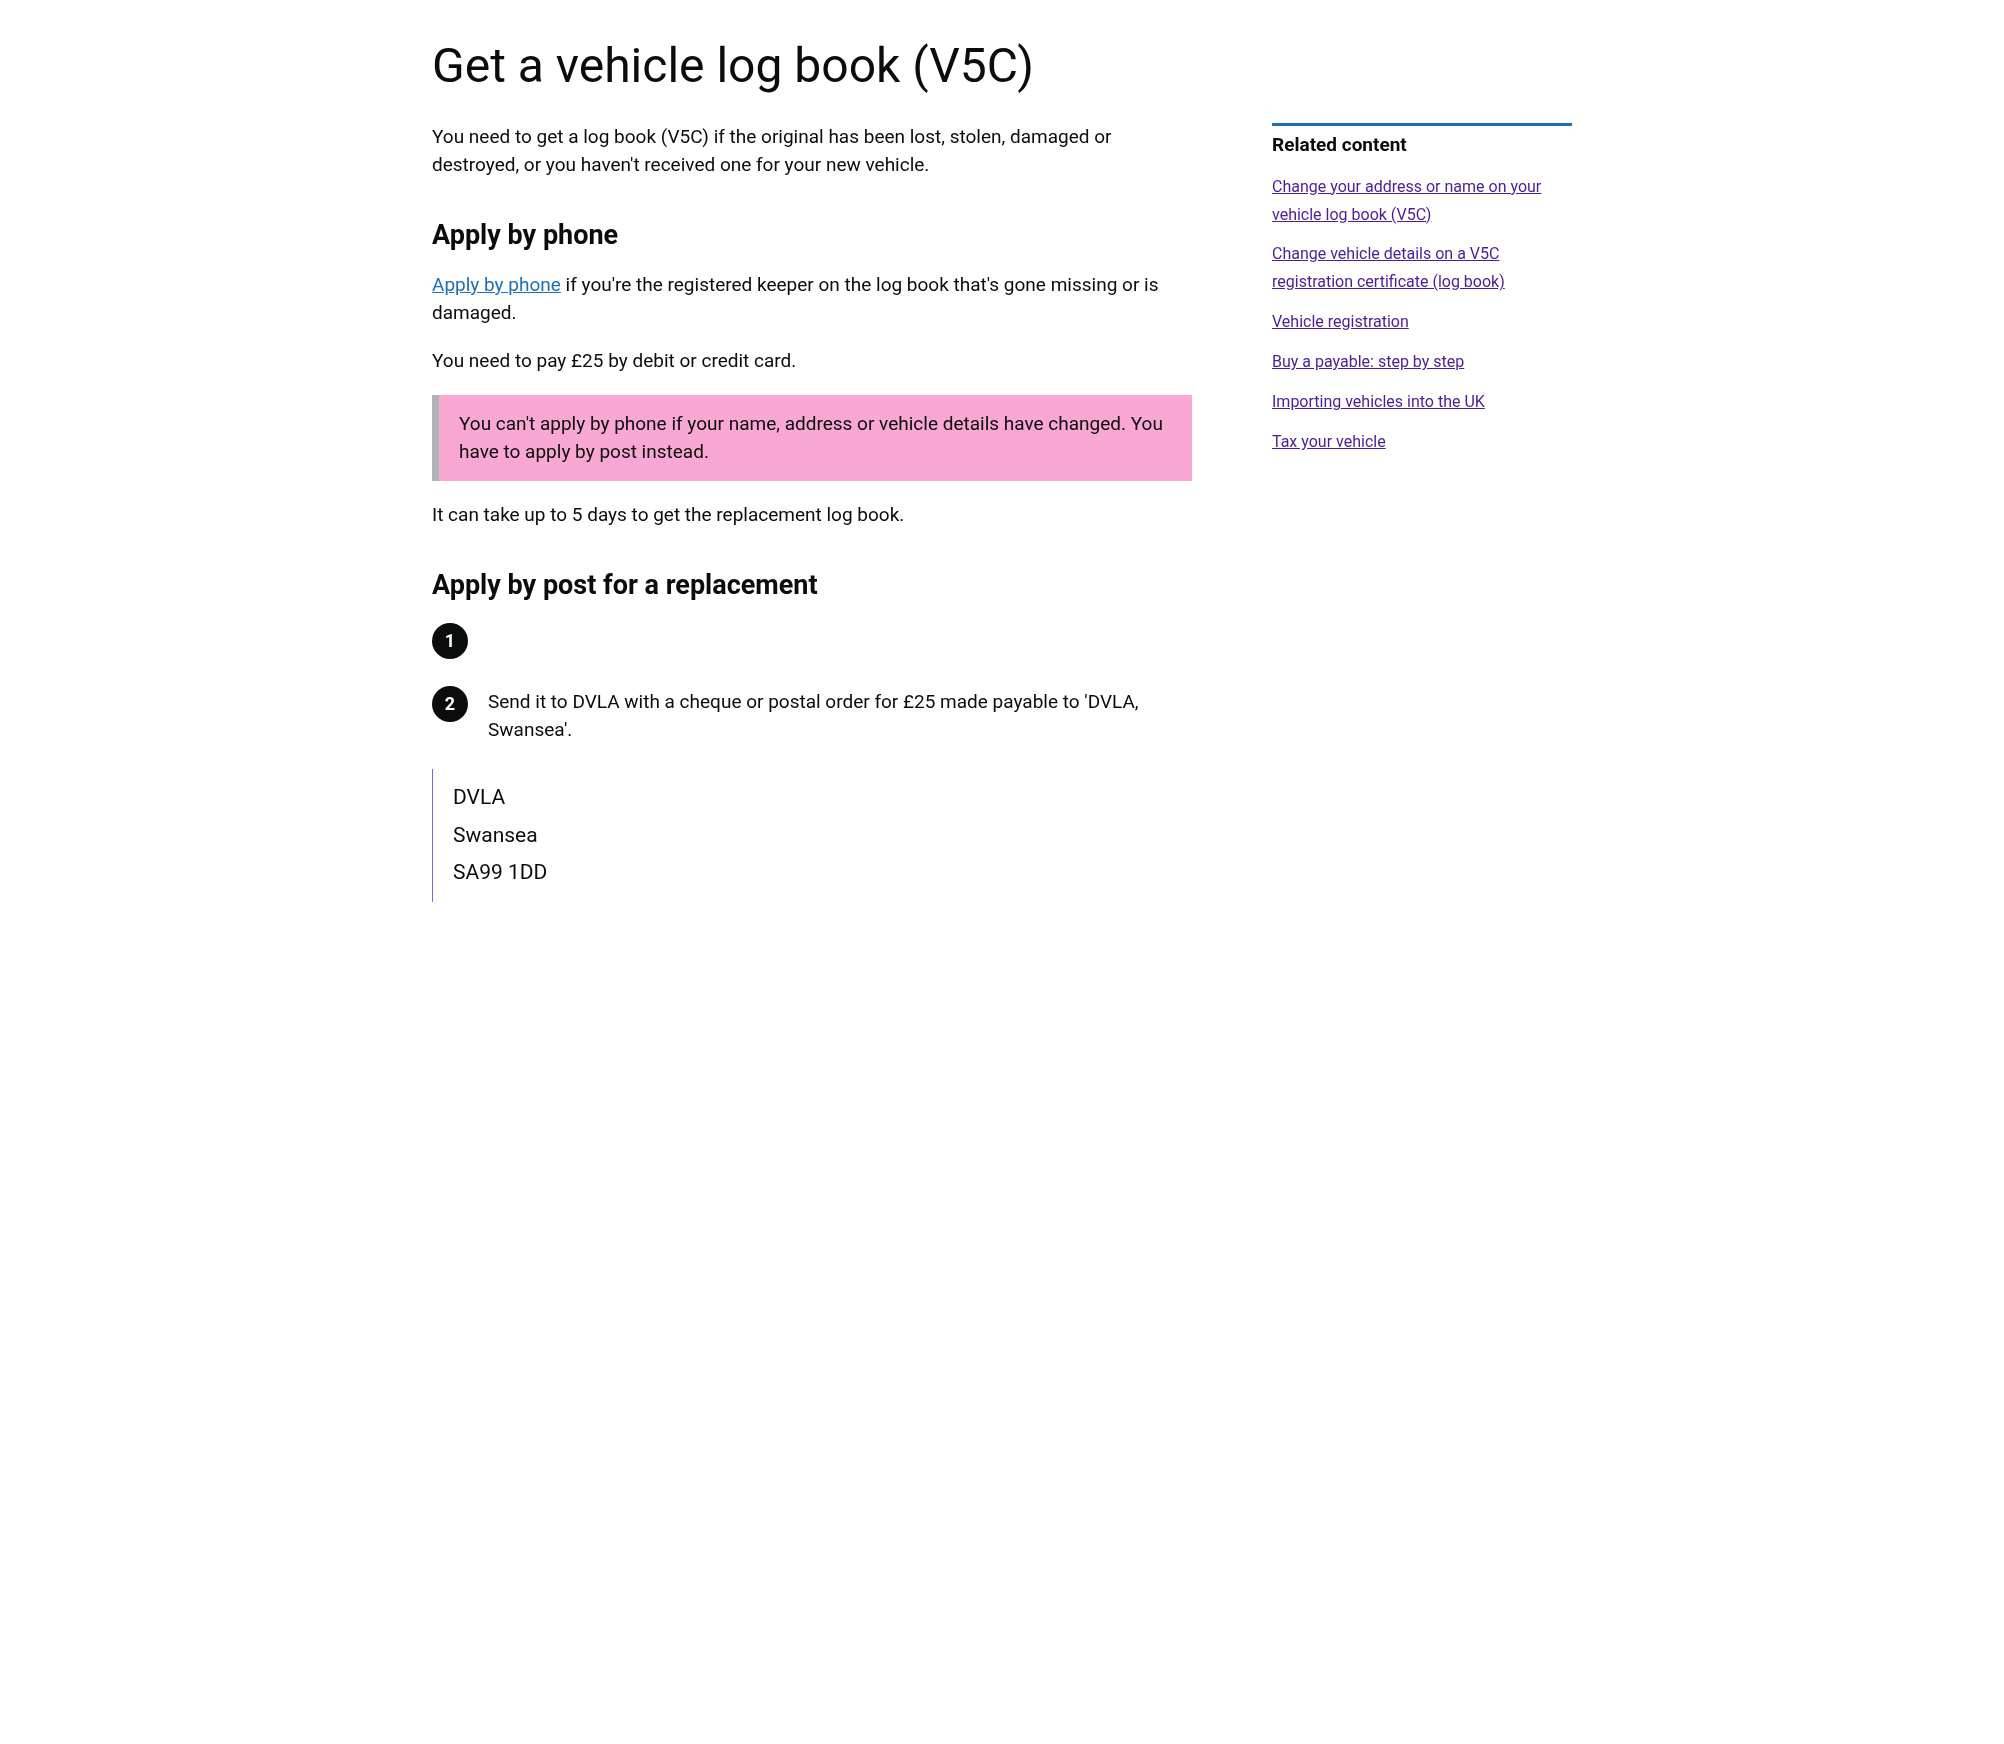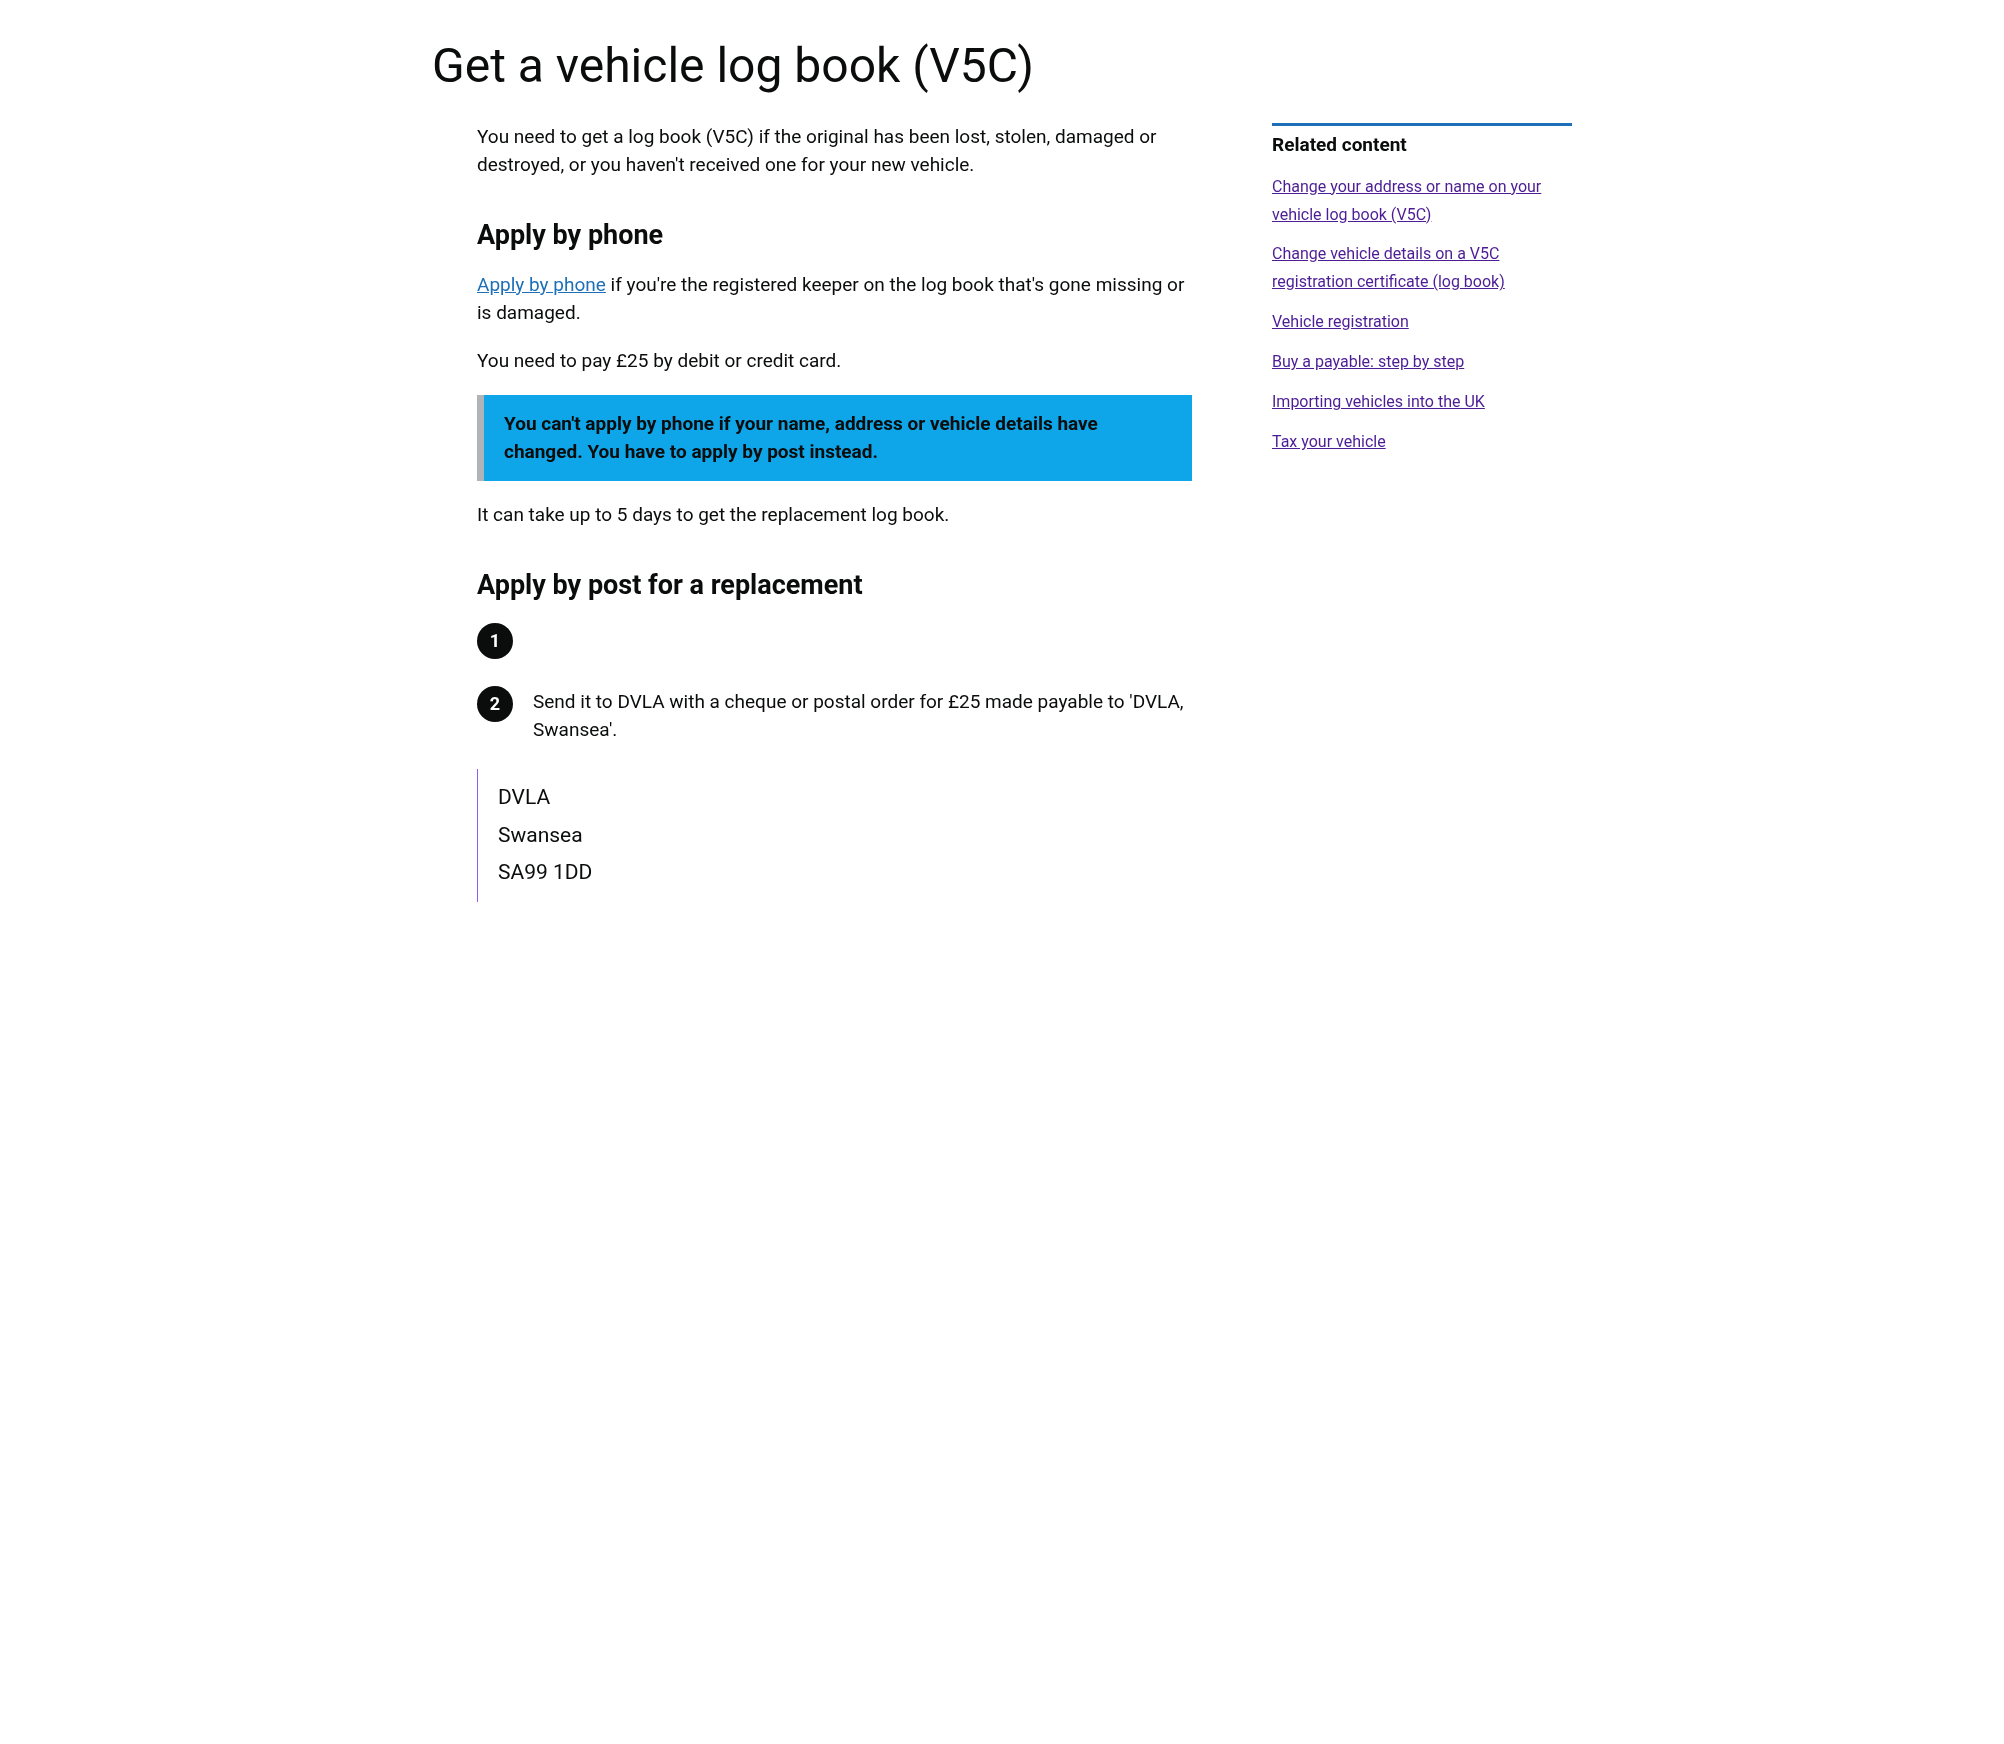--- a/index.html
+++ b/index.html
@@ -19,21 +19,20 @@
     .page-container {
       max-width: 1200px;
       margin: 0 auto;
       padding: 40px 30px;
     }
 
     .main-layout {
       display: flex;
       gap: 80px;
       align-items: flex-start;
-      margin-left: 45px;
     }
 
     .main-content {
       flex: 1;
       min-width: 0;
     }
 
     .sidebar {
       width: 300px;
       flex-shrink: 0;
@@ -70,22 +69,21 @@
 
     a {
       color: #1d70b8;
       text-decoration: underline;
     }
 
     .callout-box {
       border-left: 7px solid #b1b4b6;
       padding: 15px 20px;
       margin: 20px 0;
-      background: #0ea5e9;
-      font-weight: bold;
+      background: #f9a8d4;
     }
 
     .callout-box p {
       margin-bottom: 0;
       font-size: 19px;
     }
 
     .numbered-list {
       list-style: none;
       padding: 0;

